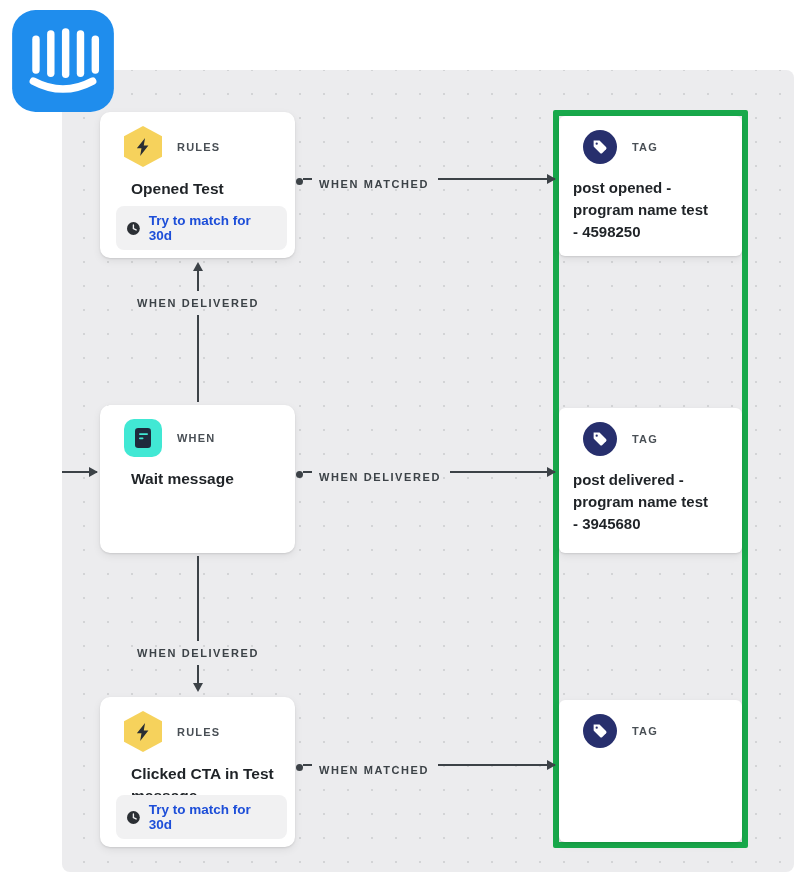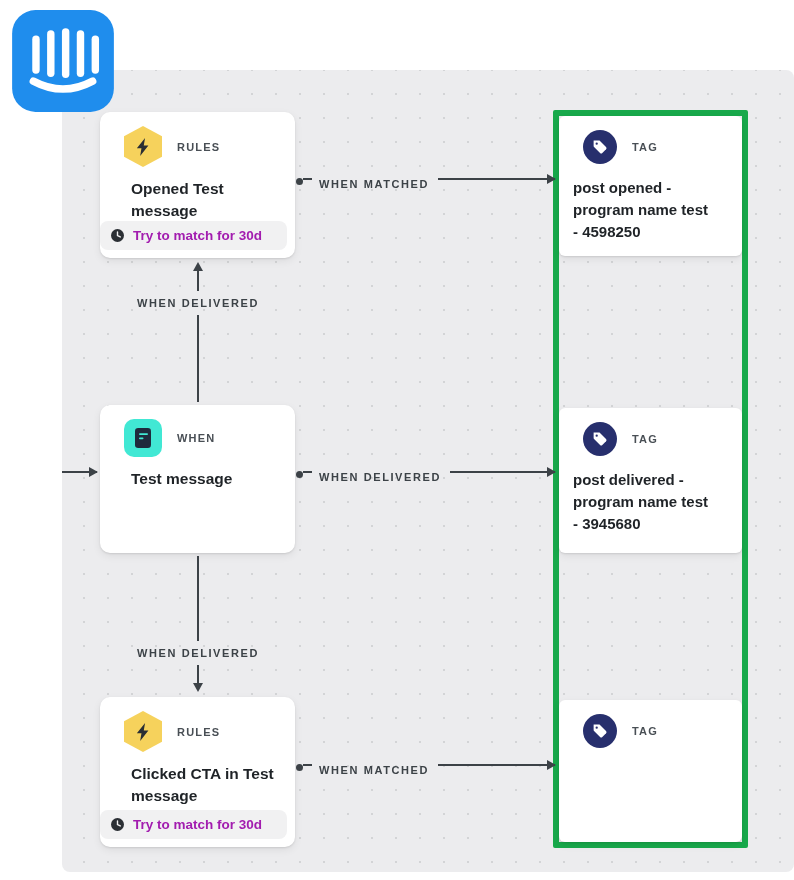--- a/index.html
+++ b/index.html
@@ -29,24 +29,24 @@
 
   .hex-icon { width:38px; height:41px; background:#f6d25c; flex:0 0 auto;
     clip-path:polygon(50% 0%, 100% 25%, 100% 75%, 50% 100%, 0% 75%, 0% 25%);
     display:flex; align-items:center; justify-content:center; }
   .post-icon { width:38px; height:38px; background:#41e8d4; border-radius:10px; flex:0 0 auto;
     display:flex; align-items:center; justify-content:center; }
   .tag-icon { width:34px; height:34px; background:#272f6d; border-radius:50%; flex:0 0 auto;
     display:flex; align-items:center; justify-content:center; }
 
   .pill {
-    position:absolute; left:0; right:8px; bottom:8px;
+    position:absolute; left:16px; right:8px; bottom:8px;
     background:#f1f1f2; border-radius:8px;
     display:flex; align-items:center; gap:9px; padding:7px 11px;
-    font-size:13.5px; font-weight:700; color:#a21caf;
+    font-size:13.5px; font-weight:700; color:#1d4ed8;
   }
 
   
   .n-rules-opened  { left:100px; top:112px;  width:195px; height:146px; }
   .n-post          { left:100px; top:405px;  width:195px; height:148px; }
   .n-rules-clicked { left:100px; top:697px;  width:195px; height:150px; }
   .n-tag-opened    { left:559px; top:116px;  width:183px; height:140px; border-radius:6px; }
   .n-tag-delivered { left:559px; top:408px;  width:183px; height:145px; border-radius:6px; }
   .n-tag-clicked   { left:559px; top:700px;  width:183px; height:142px; border-radius:6px; }
   .tag-title { padding:13px 30px 0 14px; font-size:15px; }
@@ -114,21 +114,21 @@
     <div class="node-header">
       <span class="post-icon">
         <svg width="20" height="22" viewBox="0 0 20 22">
             <rect x="2" y="1" width="16" height="20" rx="3.2" fill="#1f2a3d"></rect>
             <rect x="6" y="6.2" width="9" height="1.8" rx="0.9" fill="#41e8d4"></rect>
             <rect x="6" y="10.4" width="4.5" height="1.8" rx="0.9" fill="#41e8d4"></rect>
           </svg>
       </span>
       <span class="type-label">WHEN</span>
     </div>
-    <div class="node-title">Test message</div>
+    <div class="node-title">Wait message</div>
   </div>
 
   <div class="node n-rules-clicked">
     <div class="node-header">
       <span class="hex-icon">
         <svg width="16" height="18" viewBox="0 0 12 14">
             <path d="M7.6 0 1.2 8h3.6l-1 6 6.4-8.2H6.6z" fill="#2a2e33"></path>
           </svg>
       </span>
       <span class="type-label">RULES</span>

